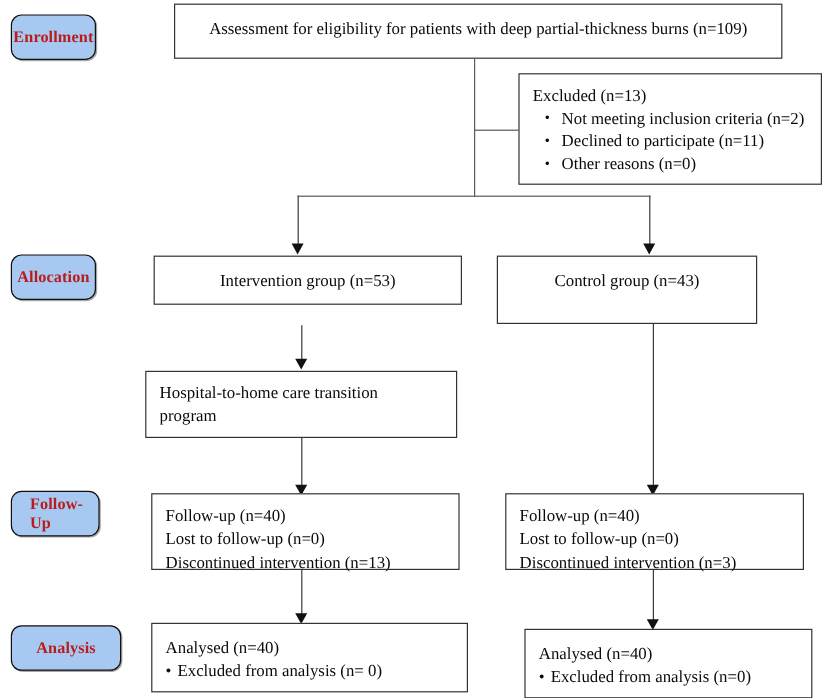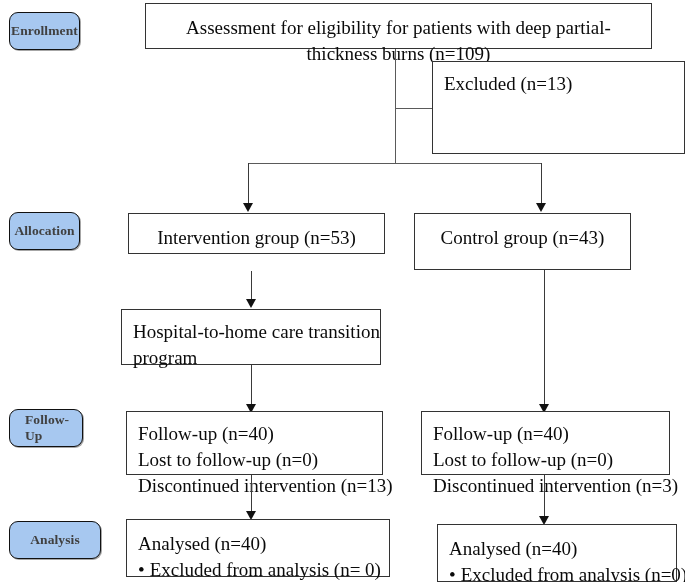--- a/index.html
+++ b/index.html
@@ -22,33 +22,33 @@
     box-sizing: border-box;
     background: #A7C8F0;
     border: 1.6px solid #111111;
     border-radius: 9px;
     display: flex;
     align-items: center;
     justify-content: center;
     font-family: "Liberation Serif", "DejaVu Serif", serif;
     font-weight: bold;
     font-size: 13.5px;
-    color: #404040;
+    color: #b91c1c;
     letter-spacing: 0.1px;
     box-shadow: 1px 1px 0 rgba(0,0,0,0.35);
     user-select: none;
   }
 
   
   .flow-box {
     position: absolute;
     box-sizing: border-box;
     background: #ffffff;
     border: 1.7px solid #333333;
-    font-size: 19px;
+    font-size: 14px;
     color: #0a0a0a;
     line-height: 1.38;
   }
   .flow-box .inner {
     padding: 9px 11px 6px 11px;
   }
   .flow-box.center .inner {
     text-align: center;
     padding-top: 11px;
   }
@@ -134,20 +134,25 @@
 
   <div class="vline dark" style="left:248px; top:163px; height:42px;"></div>
   <div class="arrowhead" style="left:243px; top:203px;"></div>
 
   <div class="vline dark" style="left:541px; top:163px; height:42px;"></div>
   <div class="arrowhead" style="left:536px; top:203px;"></div>
 
   <div class="flow-box" style="left:432px; top:61px; width:253px; height:93px;">
     <div class="inner">
       <span class="line">Excluded (n=13)</span>
+      <ul class="reasons">
+        <li>Not meeting inclusion criteria (n=2)</li>
+        <li>Declined to participate (n=11)</li>
+        <li>Other reasons (n=0)</li>
+      </ul>
     </div>
   </div>
 
   <div class="flow-box center" style="left:128px; top:213px; width:257px; height:41px;">
     <div class="inner">
       <span>Intervention group (n=53)</span>
     </div>
   </div>
 
   <div class="flow-box center" style="left:414px; top:213px; width:217px; height:57px;">

